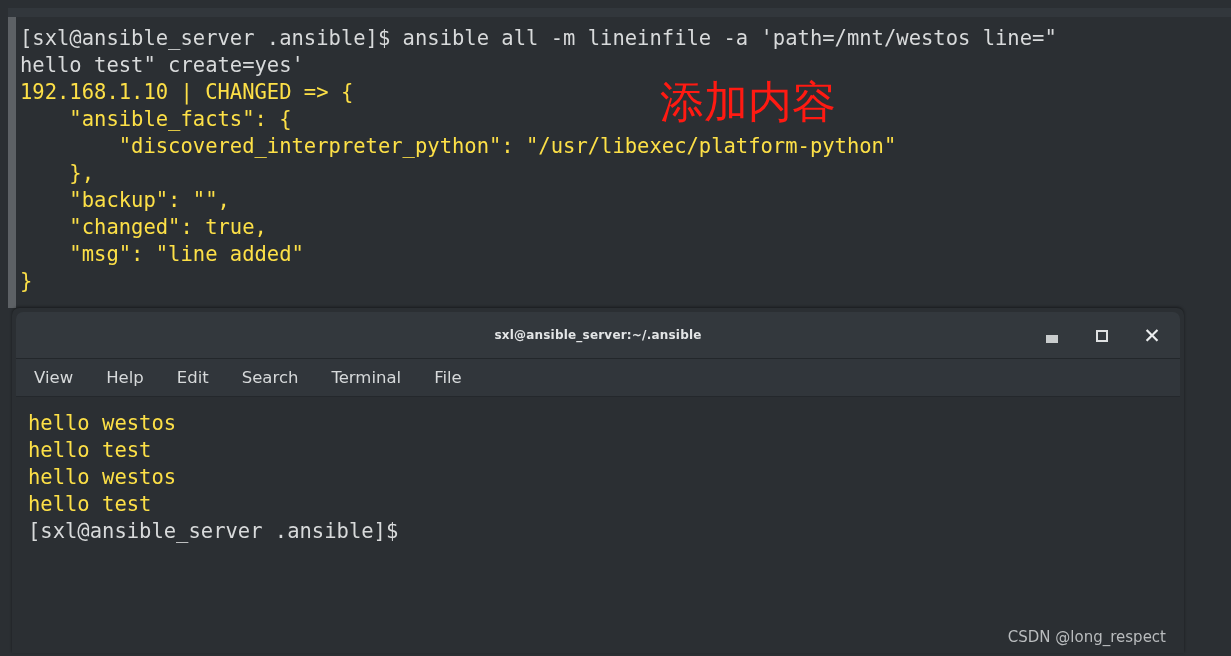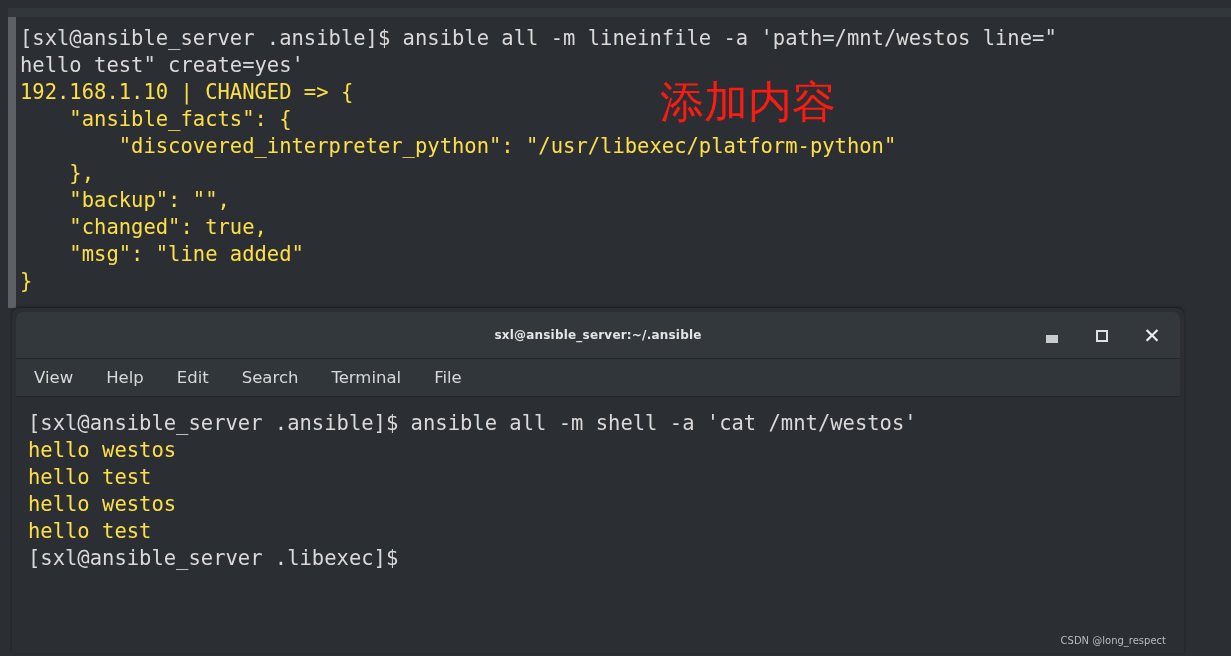--- a/index.html
+++ b/index.html
@@ -161,21 +161,21 @@
     background: #2b2f33;
     padding: 5px 0 0 4px;
     overflow: hidden;
   }
 
   .watermark {
     position: absolute;
     right: 10px;
     bottom: 7px;
     font-family: "DejaVu Sans", sans-serif;
-    font-size: 10px;
+    font-size: 15px;
     color: #b9bcbe;
     white-space: pre;
   }
 </style>
 </head>
 <body>
 
 <div id="screen">
 
   <div class="bg-term">
@@ -219,25 +219,24 @@
         <div class="menu-item">View</div>
         <div class="menu-item">Help</div>
         <div class="menu-item">Edit</div>
         <div class="menu-item">Search</div>
         <div class="menu-item">Terminal</div>
         <div class="menu-item">File</div>
       </div>
 
     <div class="term-body">
       <div id="term-lines">
-          <div class="tline c-white">[sxl@ansible_server .ansible]$ ansible all -m shell -a 'cat /mnt/westos'</div>
           <div class="tline c-yellow">hello westos</div>
           <div class="tline c-yellow">hello test</div>
           <div class="tline c-yellow">hello westos</div>
           <div class="tline c-yellow">hello test</div>
-          <div class="tline c-white">[sxl@ansible_server .libexec]$</div>
+          <div class="tline c-white">[sxl@ansible_server .ansible]$</div>
         </div>
       <div class="watermark">CSDN @long_respect</div>
     </div>
 
   </div>
 
 </div>
 
 </body></html>

